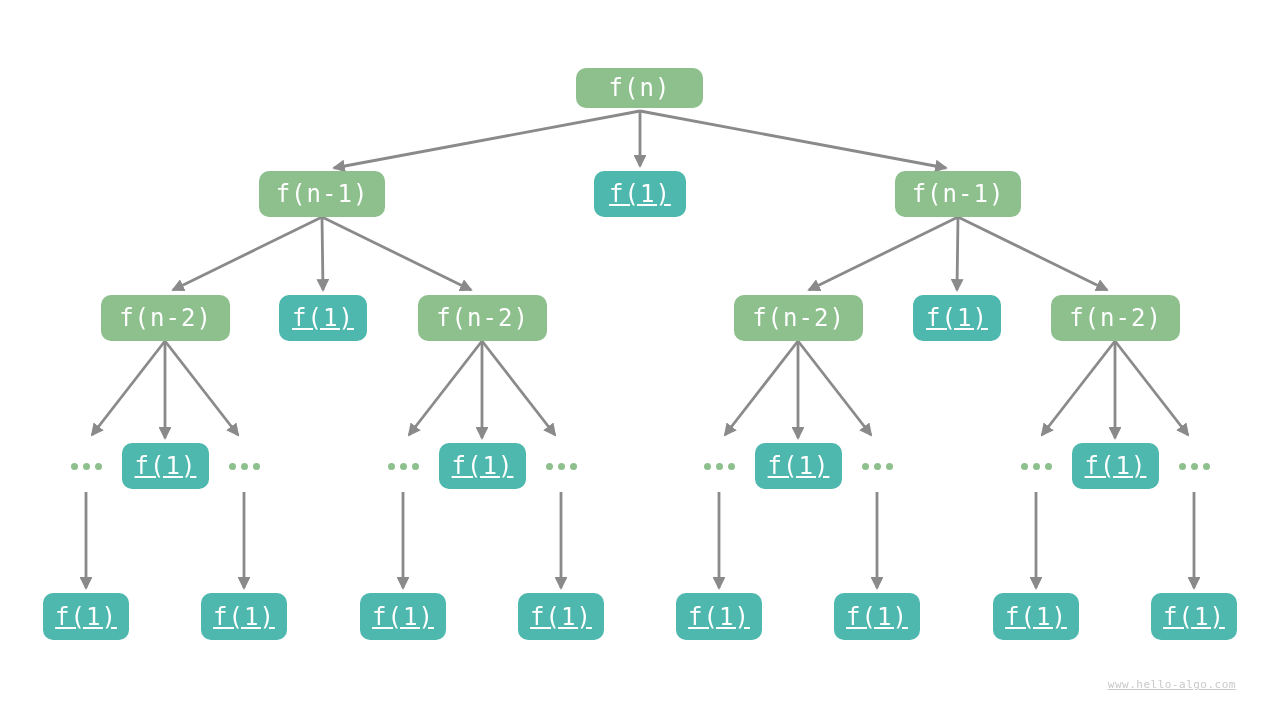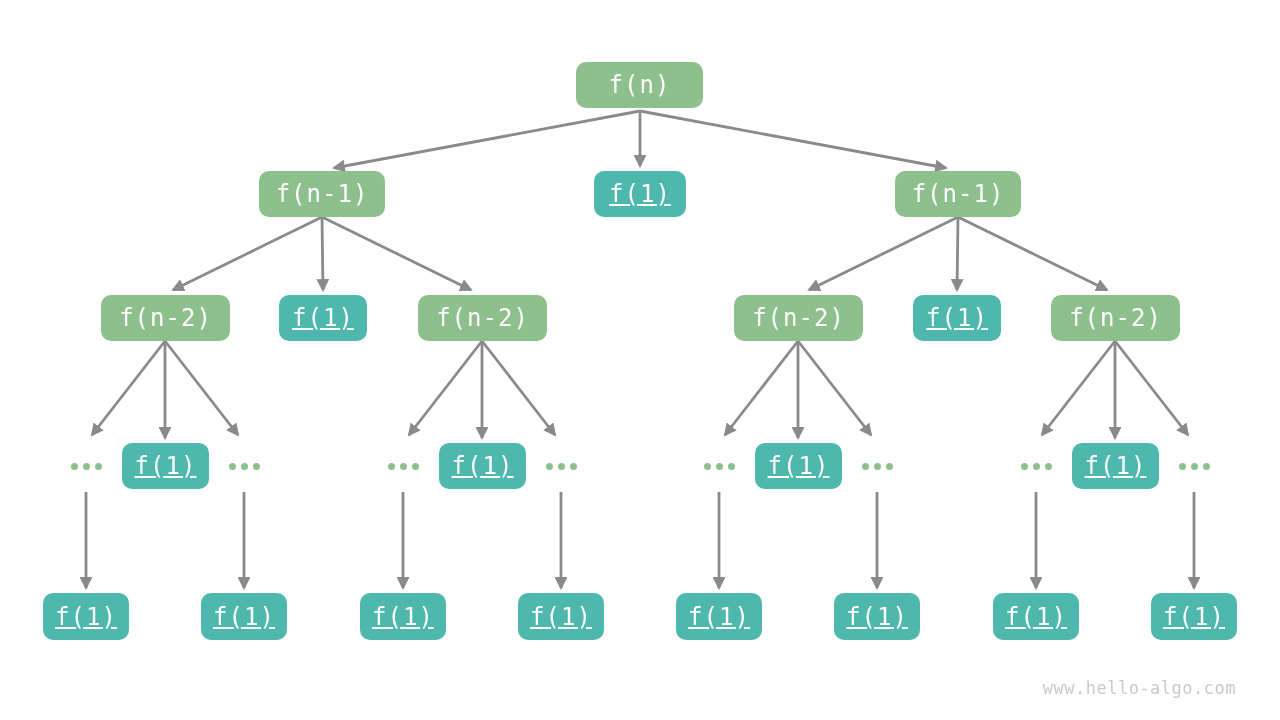--- a/index.html
+++ b/index.html
@@ -29,23 +29,24 @@
     height:8px;
   }
   .ellipsis .dot{
     width:7px;height:7px;border-radius:50%;
     background:var(--call-node,#8ec08e);
     display:block;
   }
   .watermark{
     position:absolute;z-index:2;
     right:44px;top:678px;
-    font-size:17px;
+    font-size:11px;
     color:var(--watermark-text,#c9c9c9);
     letter-spacing:0.5px;
+    text-decoration:underline;
   }
 </style>
 </head>
 <body>
 
 <div id="stage">
 
   <svg id="edges" viewBox="0 0 1280 720" xmlns="http://www.w3.org/2000/svg">
     <defs>
       <marker id="ah" viewBox="0 0 10 10" refX="8.5" refY="5" markerWidth="4.6" markerHeight="4.6" orient="auto-start-reverse">
@@ -86,21 +87,21 @@
       <line x1="244" y1="492" x2="244" y2="588" marker-end="url(#ah)"></line>
       <line x1="403" y1="492" x2="403" y2="588" marker-end="url(#ah)"></line>
       <line x1="561" y1="492" x2="561" y2="588" marker-end="url(#ah)"></line>
       <line x1="719" y1="492" x2="719" y2="588" marker-end="url(#ah)"></line>
       <line x1="877" y1="492" x2="877" y2="588" marker-end="url(#ah)"></line>
       <line x1="1036" y1="492" x2="1036" y2="588" marker-end="url(#ah)"></line>
       <line x1="1194" y1="492" x2="1194" y2="588" marker-end="url(#ah)"></line>
     </g>
   </svg>
 
-  <div class="node call" style="left:576px;top:62px;width:127px;height:46px;">f(n)</div>
+  <div class="node call" style="left:576px;top:68px;width:127px;height:40px;">f(n)</div>
 
   <div class="node call" style="left:259px;top:171px;width:126px;height:46px;">f(n-1)</div>
   <div class="node base" style="left:594px;top:171px;width:92px;height:46px;">f(1)</div>
   <div class="node call" style="left:895px;top:171px;width:126px;height:46px;">f(n-1)</div>
 
   <div class="node call" style="left:101px;top:295px;width:129px;height:46px;">f(n-2)</div>
   <div class="node base" style="left:279px;top:295px;width:88px;height:46px;">f(1)</div>
   <div class="node call" style="left:418px;top:295px;width:129px;height:46px;">f(n-2)</div>
   <div class="node call" style="left:734px;top:295px;width:129px;height:46px;">f(n-2)</div>
   <div class="node base" style="left:913px;top:295px;width:88px;height:46px;">f(1)</div>

